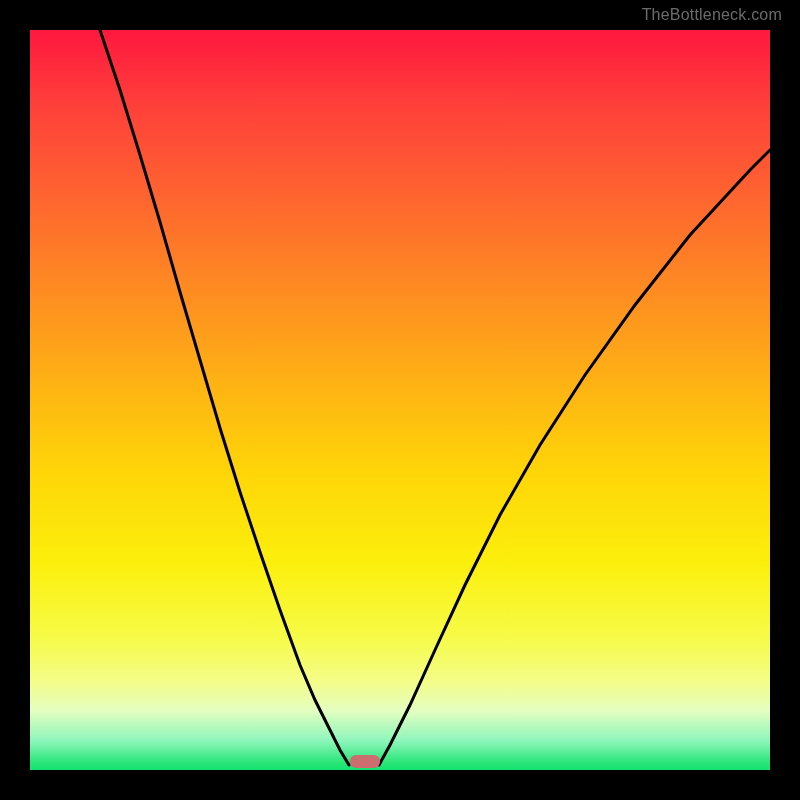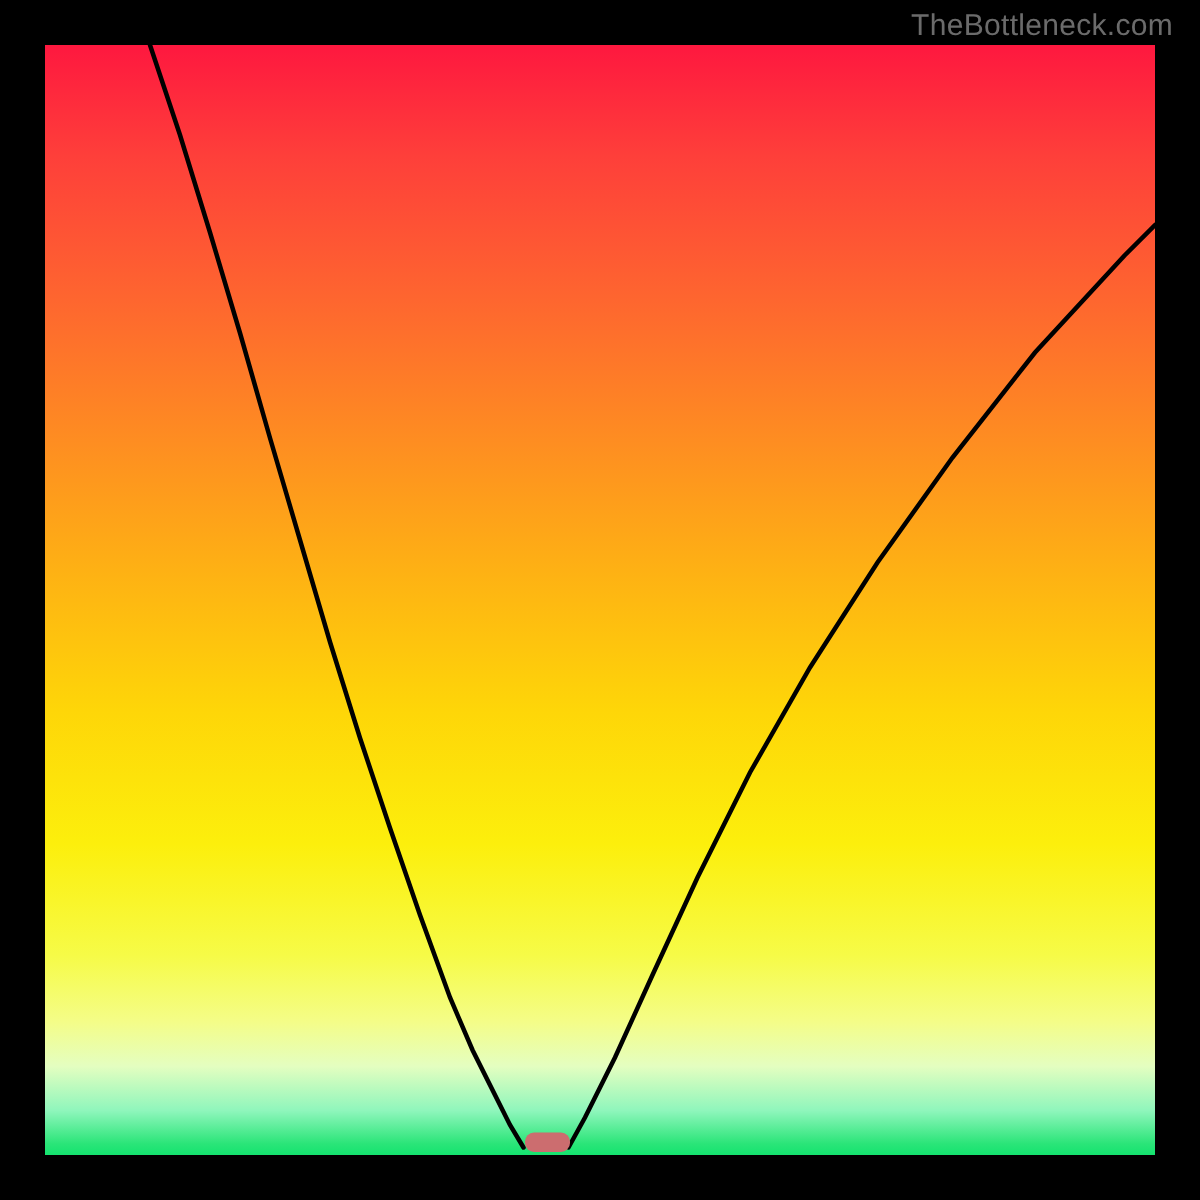--- a/index.html
+++ b/index.html
@@ -47,21 +47,21 @@
   .marker {
     position: absolute;
     background: #cc6d6f;
     border-radius: 6px;
   }
   .watermark {
     position: absolute;
     top: 6px;
     right: 18px;
     color: #6b6b6b;
-    font-size: 20px;
+    font-size: 16px;
     letter-spacing: 0.2px;
     user-select: none;
   }
 </style>
 </head>
 <body>
 
 <div class="watermark">TheBottleneck.com</div>
 
 <div class="frame">

